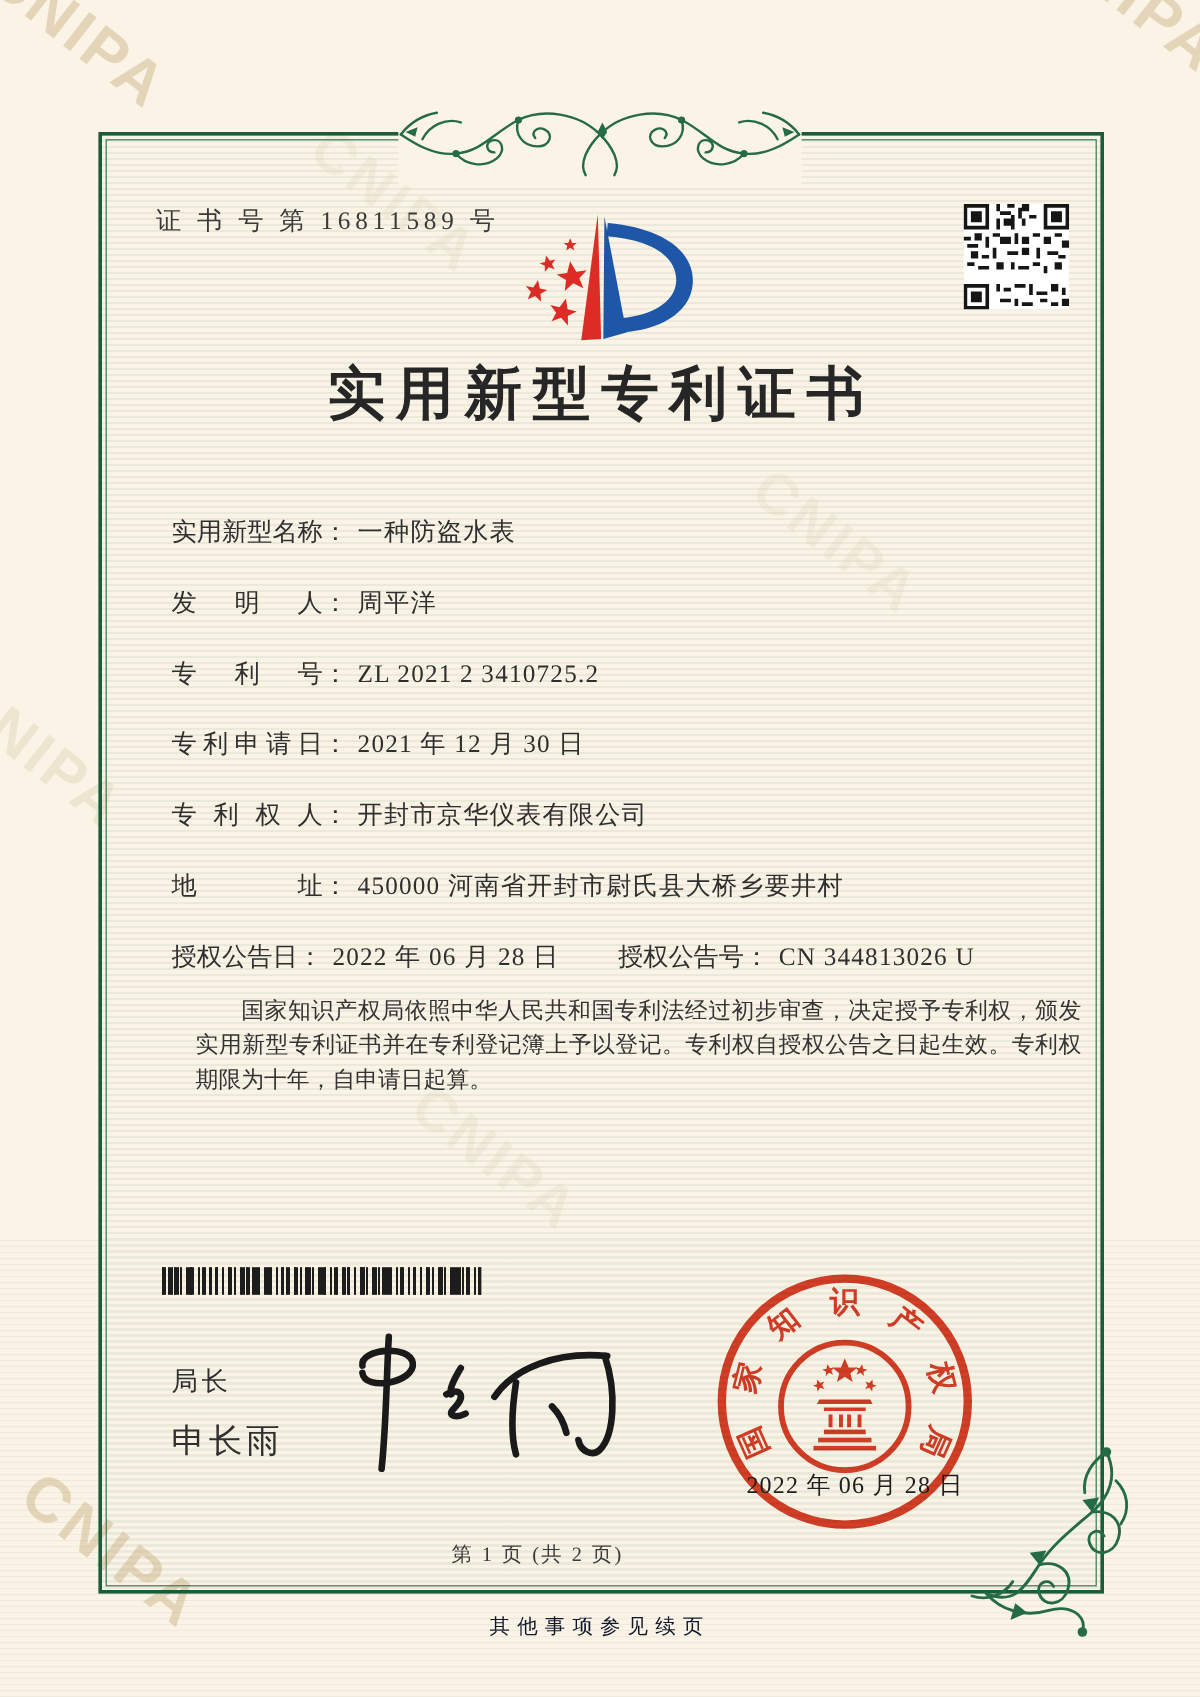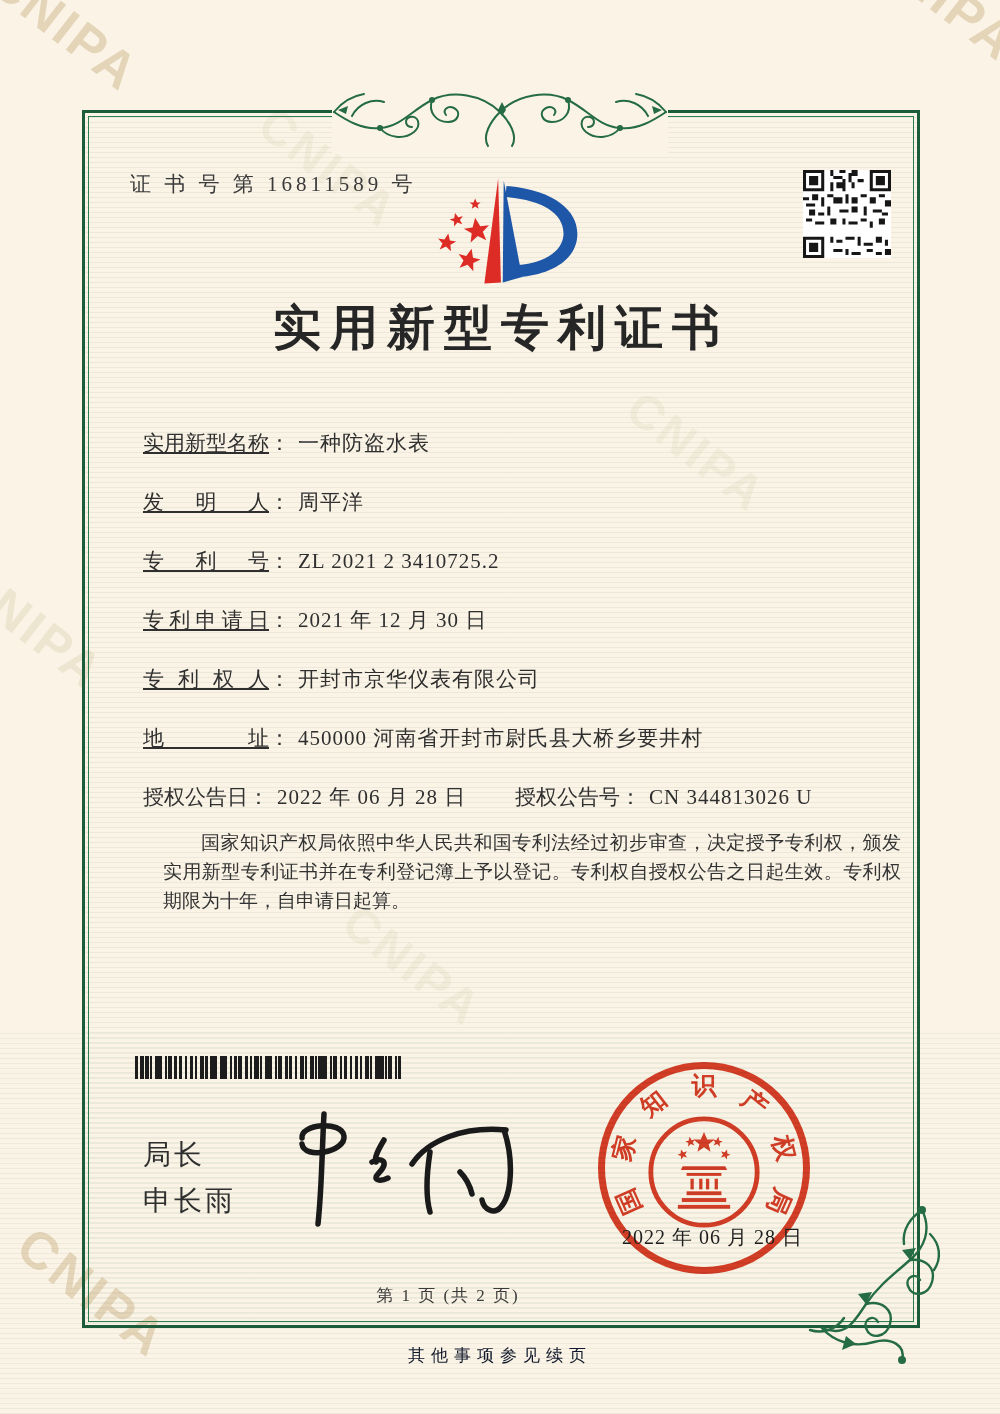--- a/index.html
+++ b/index.html
@@ -45,37 +45,37 @@
 
   .logo { position:absolute; left:408px; top:162px; width:184px; height:138px; }
   .qr { position:absolute; left:803px; top:170px; width:88px; height:88px; }
 
   .title { position:absolute; left:82px; top:296px; width:838px; text-align:center;
            font-size:48px; font-weight:bold; letter-spacing:9px; color:#262626; }
 
   .fields { position:absolute; left:143px; top:414px; width:740px; font-size:21px; }
   .frow { position:relative; height:59px; line-height:59px; white-space:nowrap; }
   .flabel { display:inline-block; width:126px; text-align:justify; text-align-last:justify;
-            vertical-align:top;text-decoration:underline; }
+            vertical-align:top; }
   .fcolon { display:inline-block; margin-right:8px; }
   .fvalue { letter-spacing:1px; }
   .grant-right { position:absolute; left:372px; top:0; }
 
   .paras { position:absolute; left:143px; top:828px; width:738px;
            font-size:19px; line-height:29px; text-align:justify; color:#333;margin-left:20px; }
   .paras p { text-indent:2em; }
 
   .barcode { position:absolute; left:135px; top:1056px; width:266px; height:23px;
     background:
       repeating-linear-gradient(90deg, #1c1c1c 0 2px, transparent 2px 5px),
       repeating-linear-gradient(90deg, #1c1c1c 0 3px, transparent 3px 11px),
       repeating-linear-gradient(90deg, transparent 0 7px, #1c1c1c 7px 9px, transparent 9px 16px);
   }
 
-  .sig-title { position:absolute; left:143px; top:1136px; font-size:28px; letter-spacing:3px; }
+  .sig-title { position:absolute; left:143px; top:1136px; font-size:22px; letter-spacing:3px; }
   .sig-name  { position:absolute; left:143px; top:1182px; font-size:28px; letter-spacing:3px; }
   .sig-script { position:absolute; left:278px; top:1100px; width:260px; height:140px; }
 
   
   .seal { position:absolute; left:598px; top:1062px; width:212px; height:212px;
           mix-blend-mode:multiply; }
   .seal-ring { position:absolute; inset:0; border:7px solid #d8402a; border-radius:50%; }
   .seal-emblem { position:absolute; left:48px; top:52px; width:116px; height:116px; }
   .sc { position:absolute; left:50%; top:50%; width:28px; height:28px; margin:-14px;
         text-align:center; font-size:25px; font-weight:bold; color:#d8402a; line-height:28px; }

